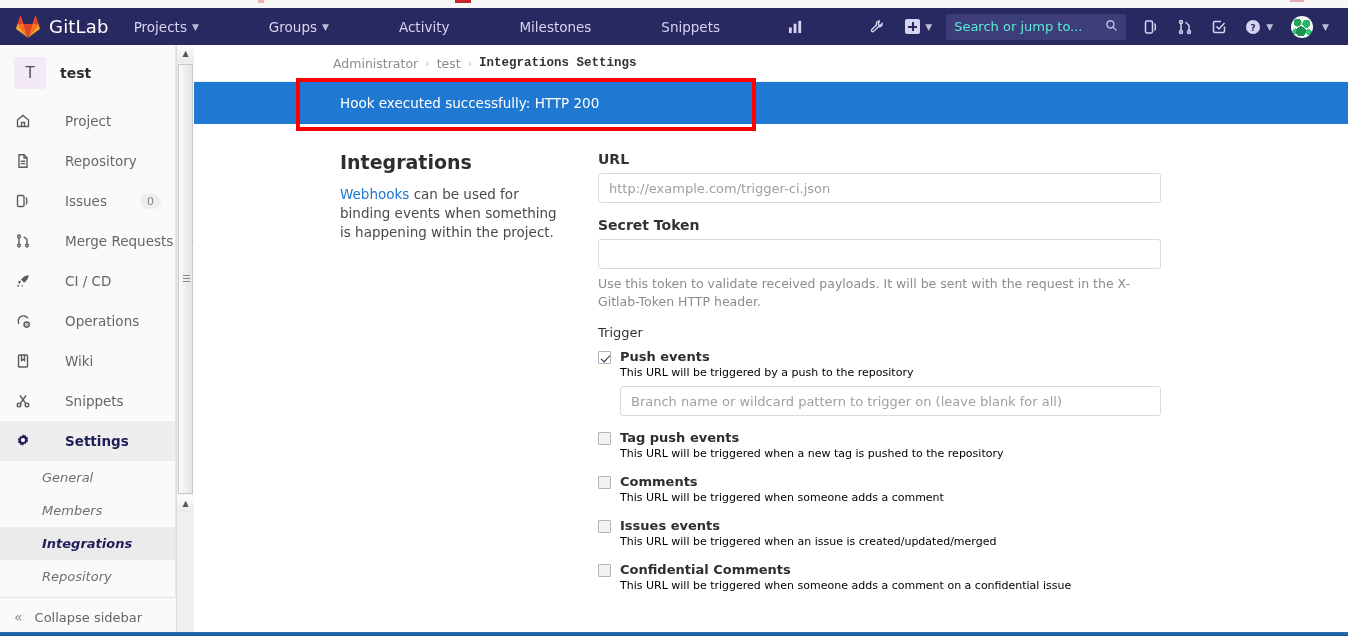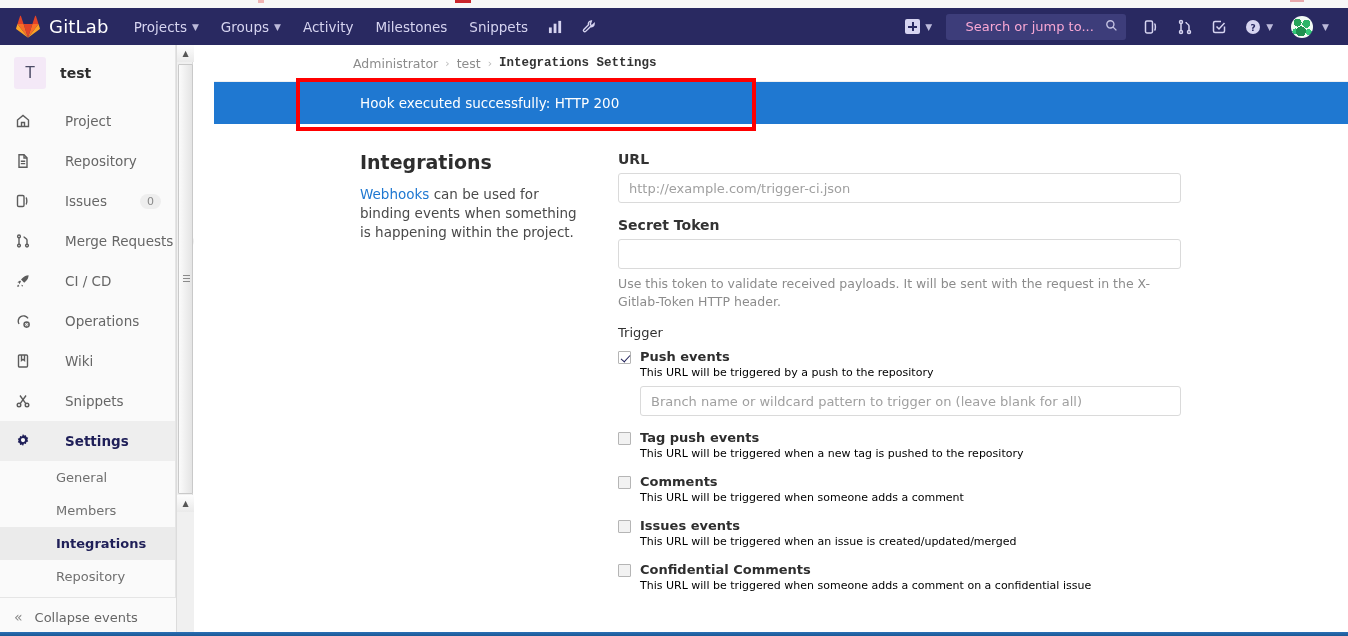--- a/index.html
+++ b/index.html
@@ -35,21 +35,21 @@
   .navbar {
     position:absolute; left:0; top:8px; width:1348px; height:37px;
     background:#292961;
     display:flex; align-items:center;
   }
   .nav-brand { display:flex; align-items:center; padding-left:16px; padding-right:14px; }
   .nav-brand .logo { width:24px; height:24px; margin-right:9px; }
   .nav-brand .brand-text {
     color:#fff; font-size:18px; letter-spacing:.2px; font-weight:400;
   }
-  .nav-links { display:flex; align-items:flex-start; height:37px; }
+  .nav-links { display:flex; align-items:flex-start; height:37px;gap:48px; }
   .nav-link {
     color:#d6d4f0; font-size:13.5px; padding:0 11px; height:37px;
     display:flex; align-items:center; cursor:pointer; white-space:nowrap;
   }
   .caret { margin-left:5px; font-size:9px; opacity:.85; }
   .nav-icon-link {
     color:#d6d4f0; padding:0 9px; height:37px; display:flex; align-items:center; cursor:pointer;
   }
   .nav-right {
     margin-left:auto; display:flex; align-items:center; height:37px; padding-right:10px;
@@ -64,21 +64,21 @@
   .plus-box::before, .plus-box::after {
     content:""; position:absolute; background:#292961;
   }
   .plus-box::before { left:6.5px; top:3px; width:2px; height:9px; }
   .plus-box::after  { top:6.5px; left:3px; height:2px; width:9px; }
   .search-box {
     width:180px; height:26px; background:#3d3d7a; border-radius:3px;
     display:flex; align-items:center; padding:0 8px; margin:0 8px;
     cursor:text;
   }
-  .search-box .ph { color:#f9a8d4; font-size:13px; flex:1;text-align:center; }
+  .search-box .ph { color:#5eead4; font-size:13px; flex:1; }
   .avatar-nav {
     width:22px; height:22px; border-radius:50%;
     background:
       radial-gradient(circle at 30% 30%, #25a55a 0 4px, transparent 4px),
       radial-gradient(circle at 70% 35%, #2cb568 0 4px, transparent 4px),
       radial-gradient(circle at 45% 70%, #1f9150 0 5px, transparent 5px),
       radial-gradient(circle at 20% 70%, #34c97a 0 3px, transparent 3px),
       radial-gradient(circle at 80% 72%, #34c97a 0 3px, transparent 3px),
       #f2fbf5;
     margin-right:4px;
@@ -107,22 +107,22 @@
     align-items:center; justify-content:center; color:#5c5c5c; flex:none;
   }
   .side-item .slabel { flex:1; white-space:nowrap; }
   .side-badge {
     background:#eee; color:#888; font-size:11px; border-radius:9px;
     padding:1px 7px; min-width:20px; text-align:center;
   }
   .side-item.active { background:#eee; color:#1f1f58; font-weight:600; }
   .side-item.active .sicon { color:#1f1f58; }
   .side-sub {
-    display:flex; align-items:center; height:33px; padding-left:56px;
-    color:#707070; font-size:13px; cursor:pointer;
+    display:flex; align-items:center; height:33px; padding-left:42px;
+    color:#707070; font-size:13px; cursor:pointer;font-style:italic;
   }
   .side-sub.selected { background:#ebebeb; color:#1f1f58; font-weight:600; }
   .collapse-bar {
     position:absolute; left:0; bottom:0; width:176px; height:39px;
     border-top:1px solid #e5e5e5; background:#fafafa;
     display:flex; align-items:center; padding:0 14px; cursor:pointer;
     color:#666; font-size:13px;
   }
   .collapse-bar .chev { margin-right:12px; font-size:14px; color:#888; }
 
@@ -149,21 +149,21 @@
     background:
       linear-gradient(#8a8a8a 1px, transparent 1px) 0 0/7px 3px;
   }
   .sb-track-low {
     position:absolute; left:0; top:467px; width:17px; height:124px; background:#f0f0f0;
   }
 
   
   .main {
     position:absolute; left:194px; top:45px; width:1154px; height:591px;
-    background:#fff; overflow:hidden;padding-left:20px;
+    background:#fff; overflow:hidden;
   }
   .breadcrumb {
     height:37px; display:flex; align-items:center; padding-left:139px;
     font-size:12.5px; color:#8c8c8c; border-bottom:1px solid #f0f0f0;
   }
   .breadcrumb a { color:#8c8c8c; text-decoration:none; cursor:pointer; }
   .breadcrumb .sep { margin:0 7px; color:#b8b8b8; font-size:11px; }
   .breadcrumb .crumb-current { color:#333; font-weight:600;font-family:Liberation Mono, monospace; }
 
   .alert-banner {
@@ -455,21 +455,21 @@
     </div>
     <div class="side-sub selected">
       <span>Integrations</span>
     </div>
     <div class="side-sub">
       <span>Repository</span>
     </div>
 
     <div class="collapse-bar">
       <span class="chev">«</span>
-      <span>Collapse events</span>
+      <span>Collapse sidebar</span>
     </div>
   </div>
 
   <div class="scrollbar">
     <div class="sb-arrow up">▲</div>
     <div class="sb-thumb">
       <span class="sb-grip"></span>
     </div>
     <div class="sb-arrow down">▲</div>
     <div class="sb-track-low"></div>

